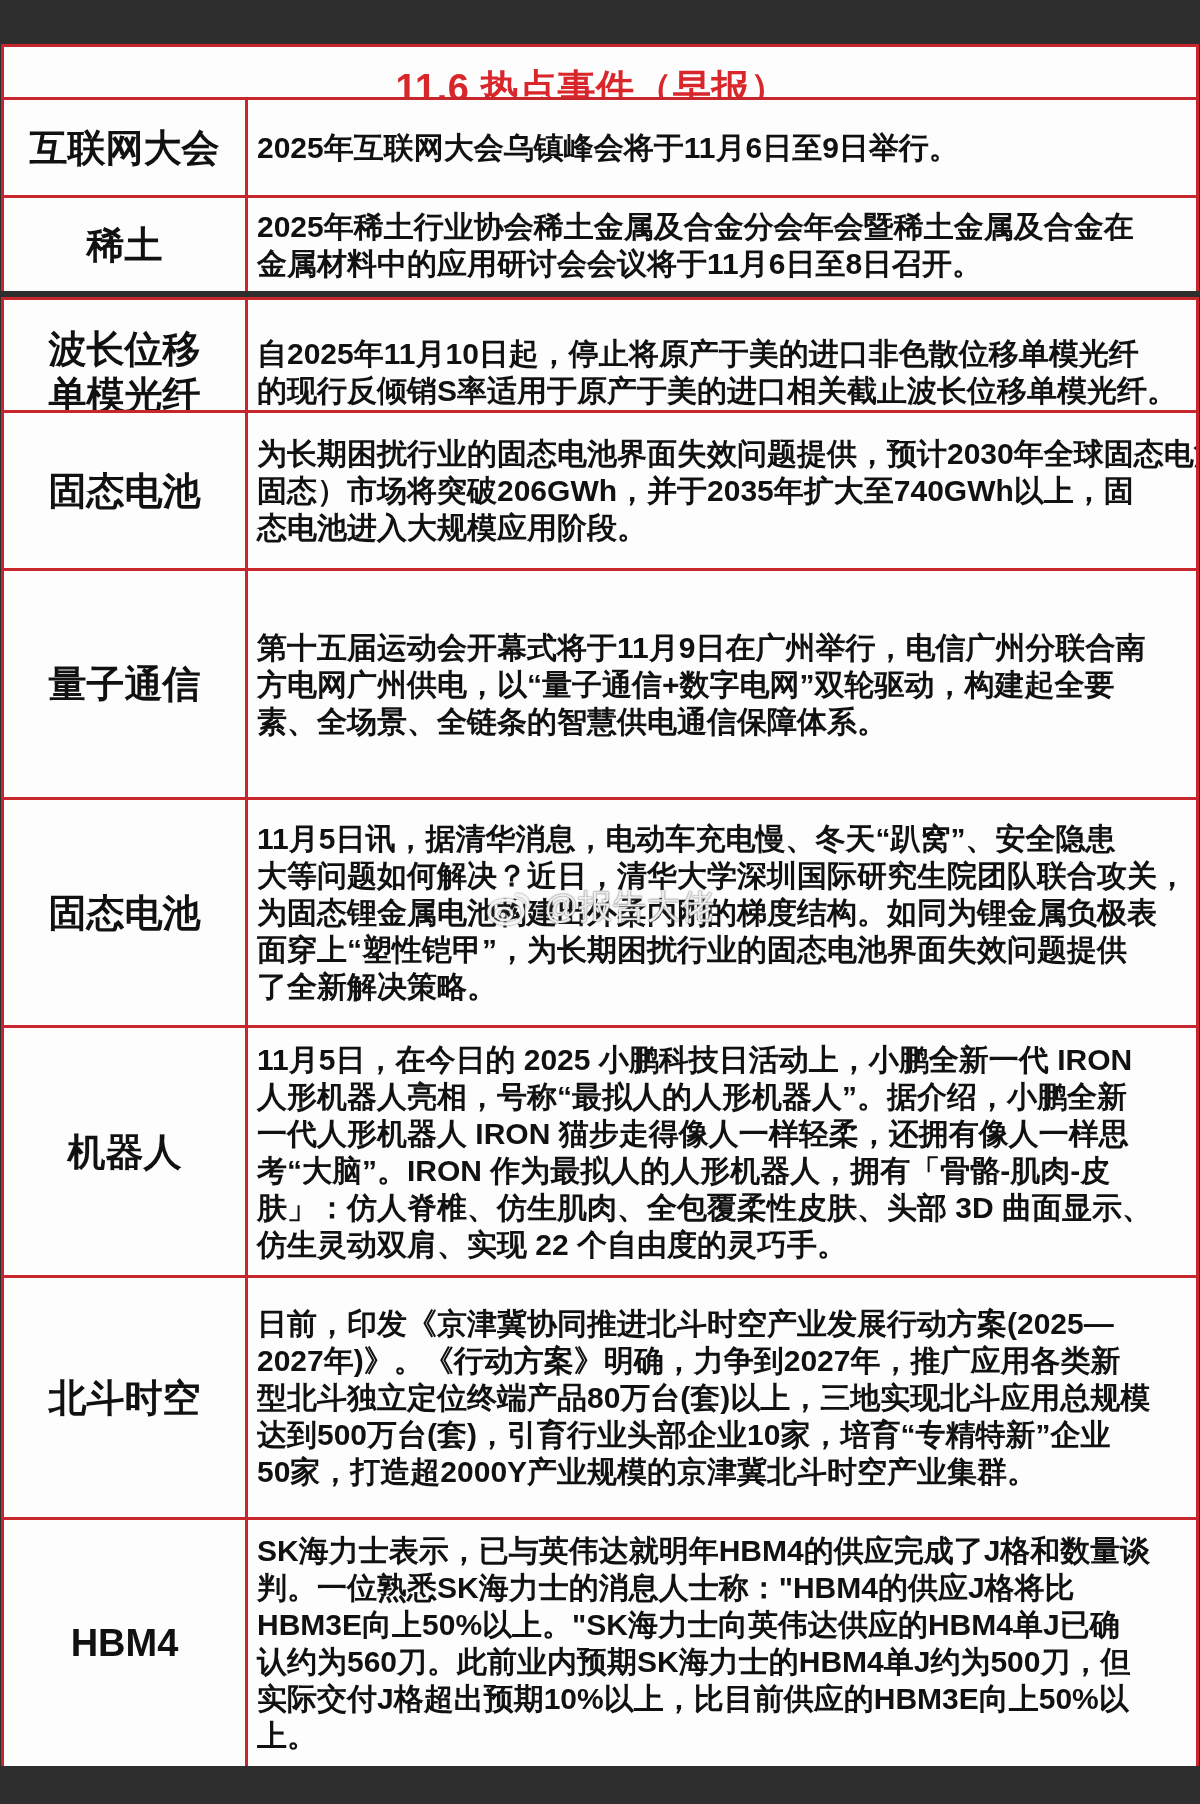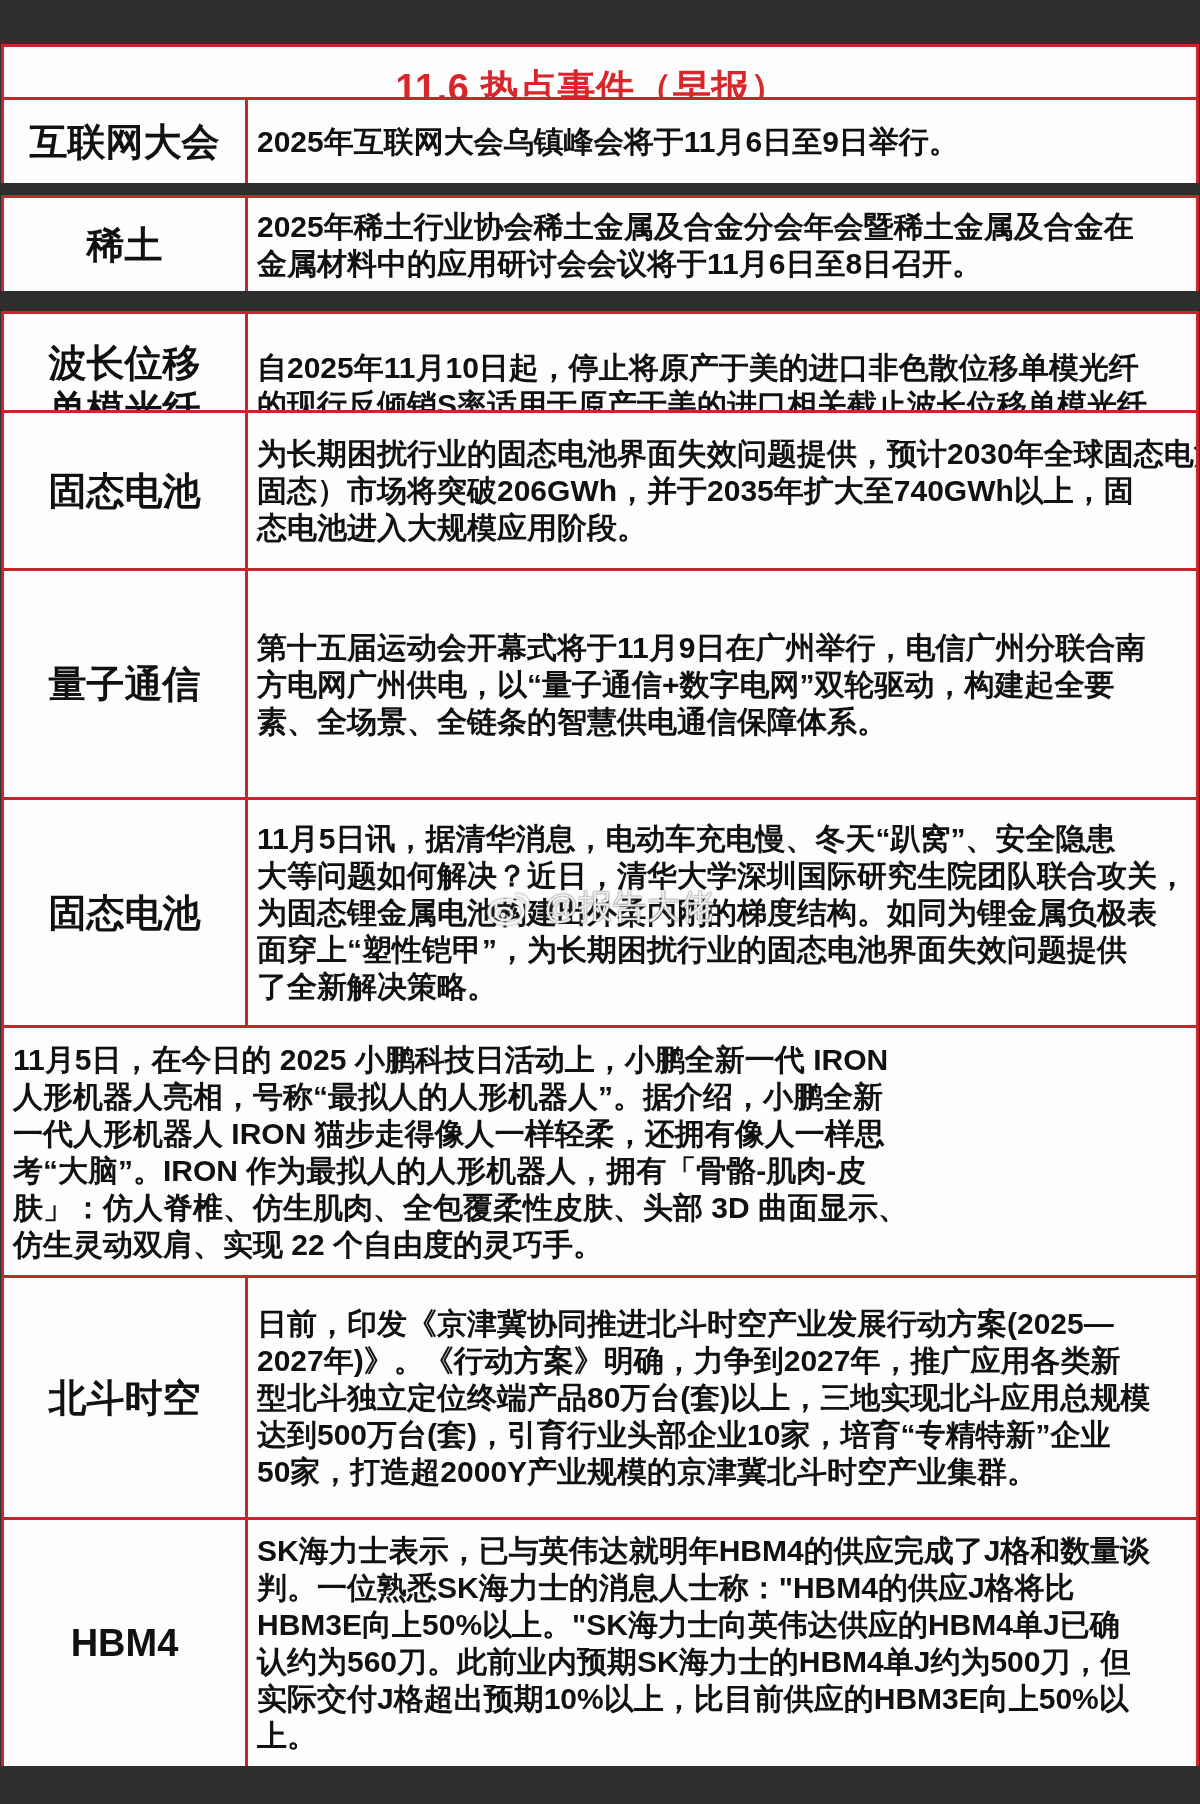--- a/index.html
+++ b/index.html
@@ -108,40 +108,40 @@
 </style>
 </head>
 <body>
 
 <div class="bar top"></div>
 
 <div class="title-row">
   <div class="title" style="color:#d8262b">11.6 热点事件（早报）</div>
 </div>
 
-<div class="row" style="top:97px;height:86px">
+<div class="row" style="top:97px;height:98px">
   <div class="label-cell">
     <div class="label-line">互联网大会</div>
   </div>
   <div class="content-cell">
     <div class="line">2025年互联网大会乌镇峰会将于11月6日至9日举行。</div>
   </div>
 </div>
 
 <div class="row" style="top:195px;height:96px">
   <div class="label-cell">
     <div class="label-line">稀土</div>
   </div>
   <div class="content-cell">
     <div class="line">2025年稀土行业协会稀土金属及合金分会年会暨稀土金属及合金在</div>
     <div class="line">金属材料中的应用研讨会会议将于11月6日至8日召开。</div>
   </div>
 </div>
 
-<div class="row" style="top:311px;height:146px">
+<div class="row" style="top:297px;height:146px">
   <div class="label-cell">
     <div class="label-line">波长位移</div>
     <div class="label-line">单模光纤</div>
   </div>
   <div class="content-cell">
     <div class="line">自2025年11月10日起，停止将原产于美的进口非色散位移单模光纤</div>
     <div class="line">的现行反倾销S率适用于原产于美的进口相关截止波长位移单模光纤。</div>
   </div>
 </div>
 
@@ -174,20 +174,23 @@
   <div class="content-cell">
     <div class="line">11月5日讯，据清华消息，电动车充电慢、冬天“趴窝”、安全隐患</div>
     <div class="line">大等问题如何解决？近日，清华大学深圳国际研究生院团队联合攻关，</div>
     <div class="line">为固态锂金属电池构建出外柔内刚的梯度结构。如同为锂金属负极表</div>
     <div class="line">面穿上“塑性铠甲”，为长期困扰行业的固态电池界面失效问题提供</div>
     <div class="line">了全新解决策略。</div>
   </div>
 </div>
 
 <div class="row" style="top:1025px;height:250px">
+  <div class="label-cell">
+    <div class="label-line">机器人</div>
+  </div>
   <div class="content-cell">
     <div class="line">11月5日，在今日的 2025 小鹏科技日活动上，小鹏全新一代 IRON</div>
     <div class="line">人形机器人亮相，号称“最拟人的人形机器人”。据介绍，小鹏全新</div>
     <div class="line">一代人形机器人 IRON 猫步走得像人一样轻柔，还拥有像人一样思</div>
     <div class="line">考“大脑”。IRON 作为最拟人的人形机器人，拥有「骨骼-肌肉-皮</div>
     <div class="line">肤」：仿人脊椎、仿生肌肉、全包覆柔性皮肤、头部 3D 曲面显示、</div>
     <div class="line">仿生灵动双肩、实现 22 个自由度的灵巧手。</div>
   </div>
 </div>
 

